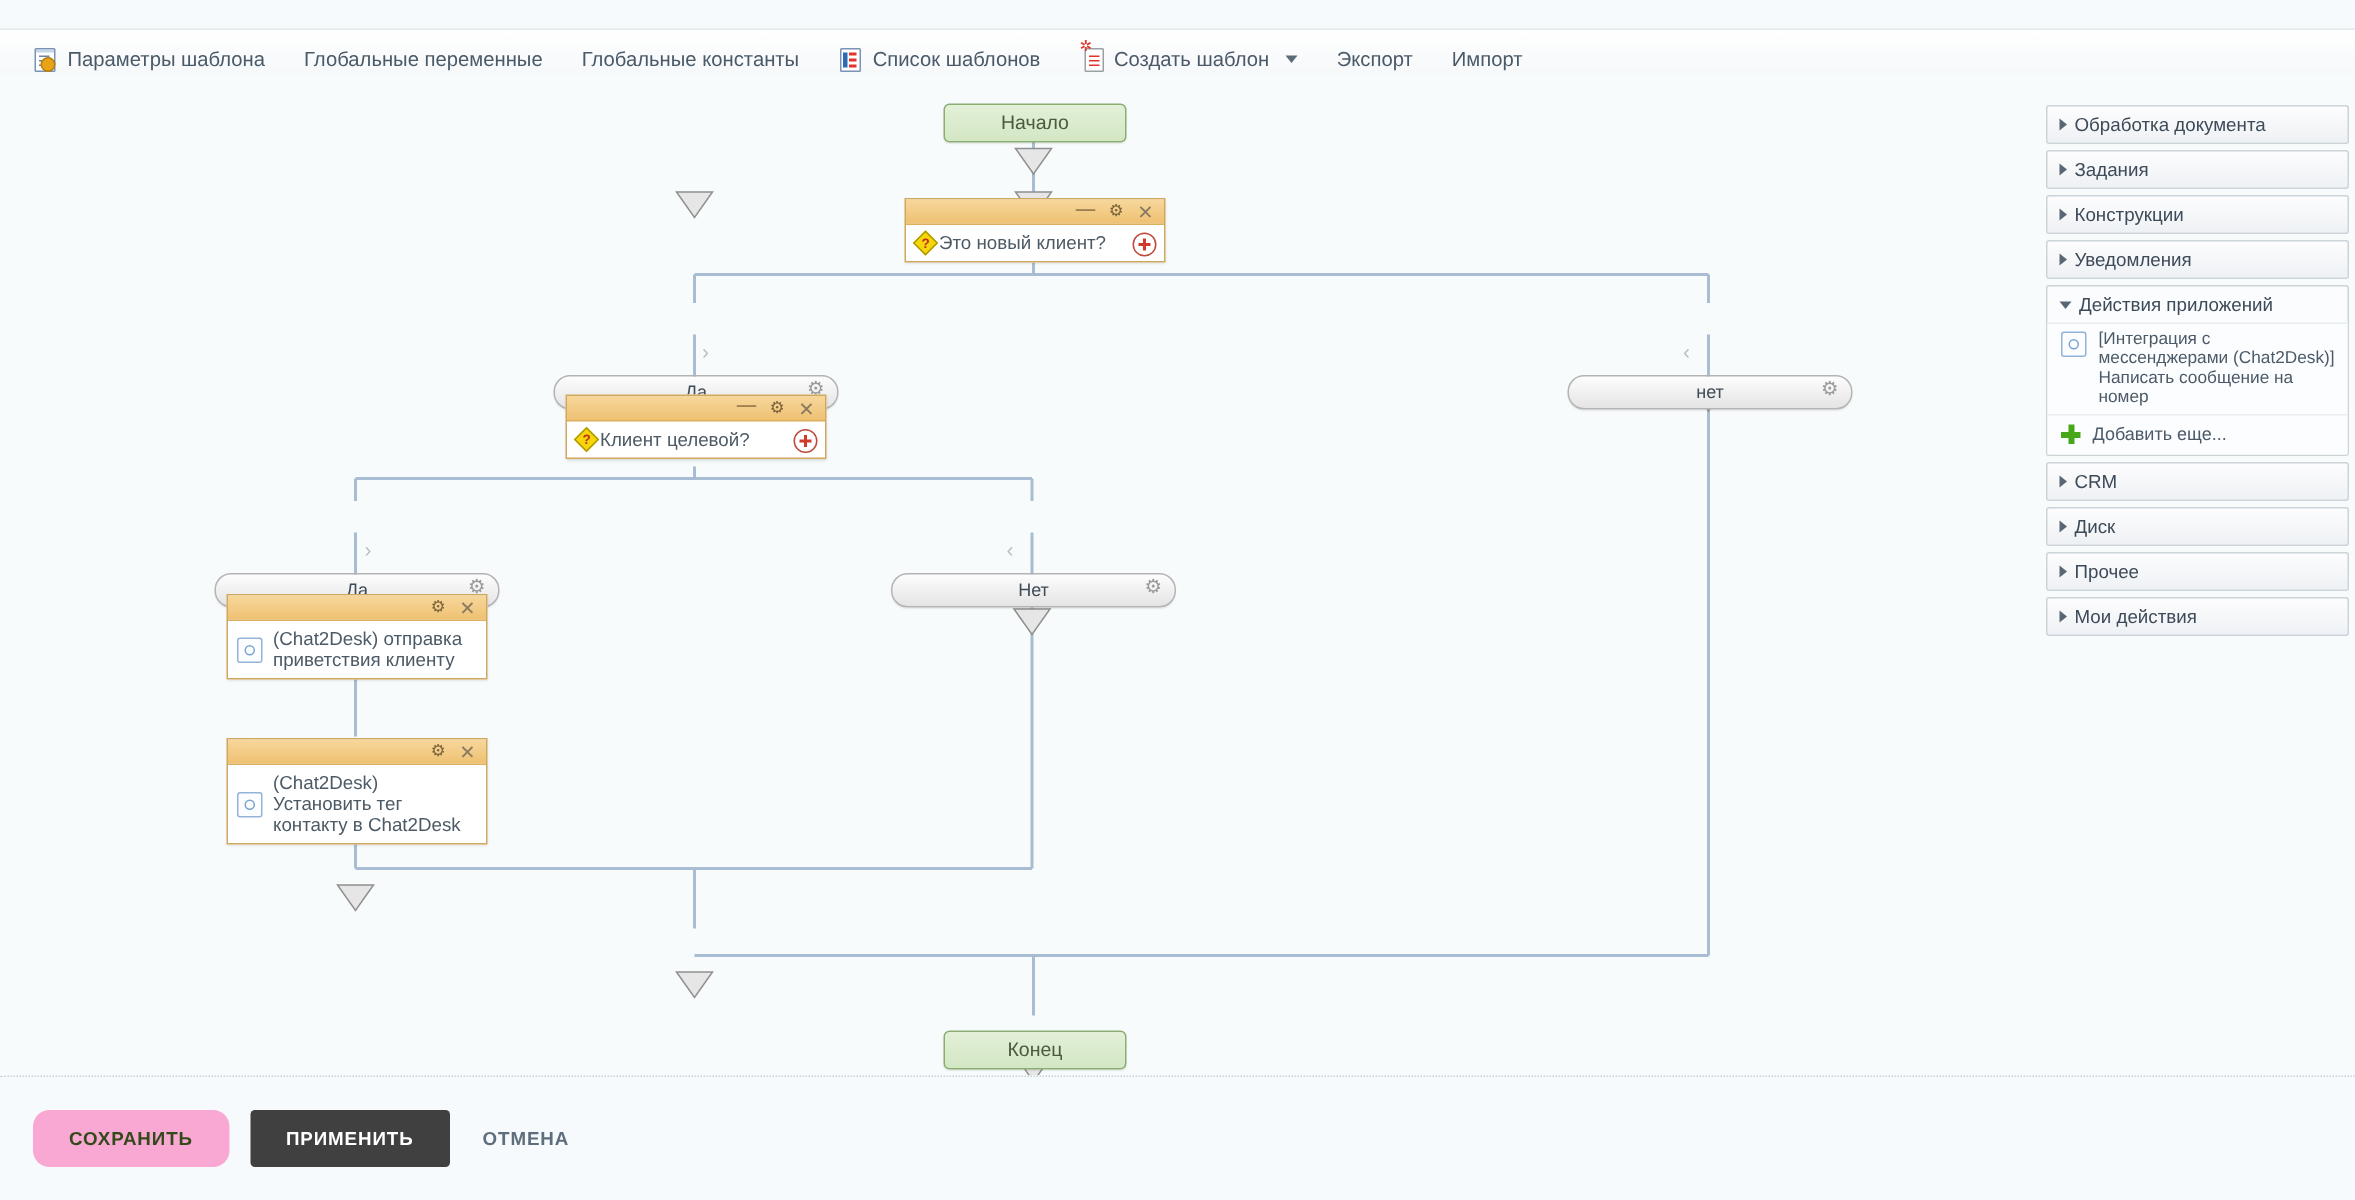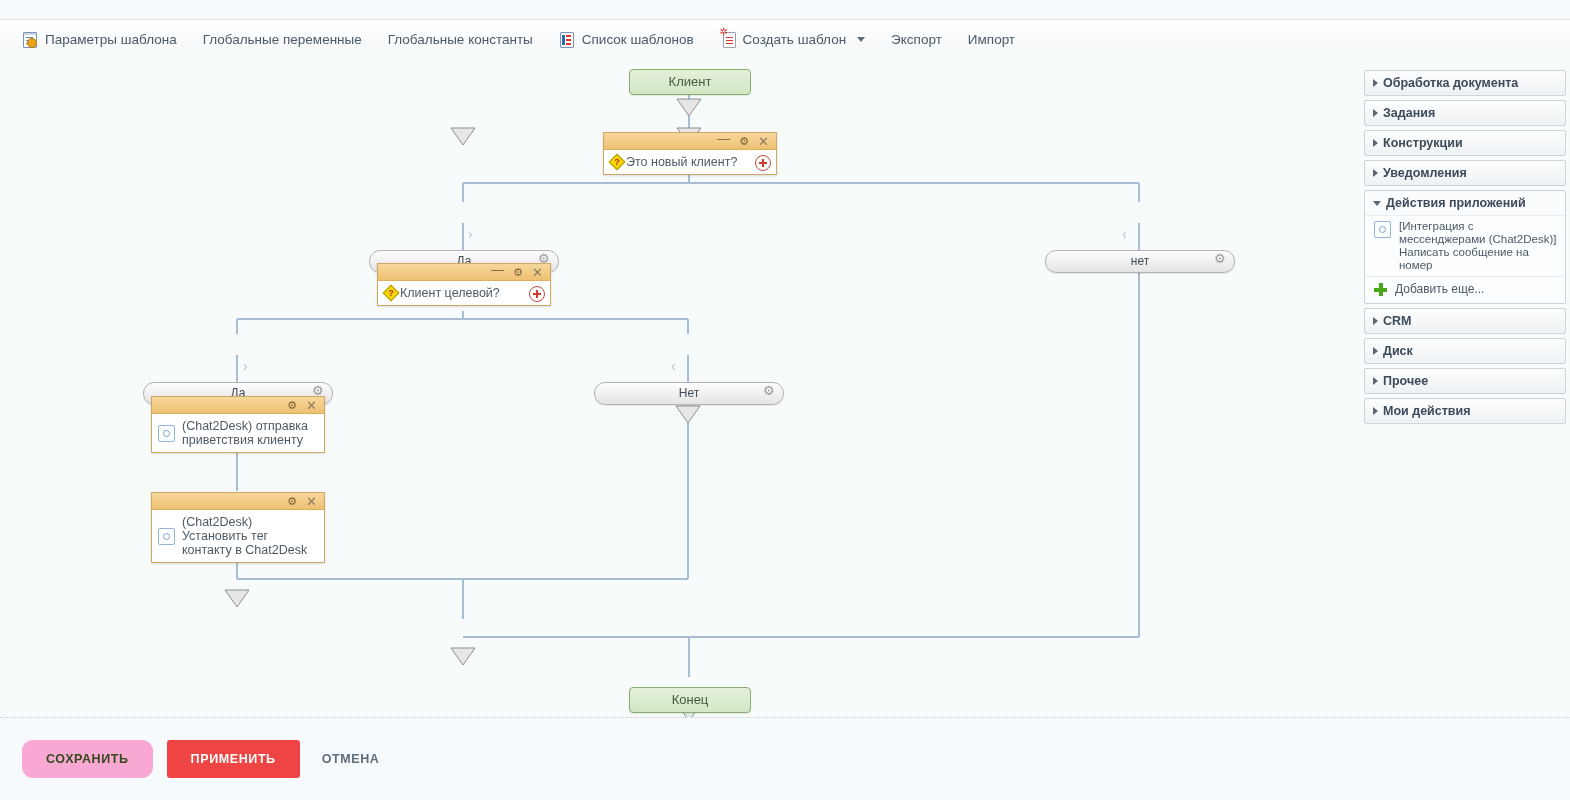--- a/index.html
+++ b/index.html
@@ -191,21 +191,21 @@
   }
   .acc{
     margin-bottom:4px;
     border:1px solid #ccd3d9;
     background:linear-gradient(#fdfdfe,#eef1f4);
     border-radius:2px;
   }
   .acc-head{
     height:24px;line-height:24px;
     padding-left:8px;
-    font-size:12.5px;font-weight:bold;color:#3d4b59;
+    font-size:12.5px;font-weight:normal;color:#3d4b59;
     cursor:pointer;
     display:flex;align-items:center;gap:5px;
   }
   .tri{
     width:0;height:0;flex:0 0 auto;
     border-top:4px solid transparent;border-bottom:4px solid transparent;
     border-left:5px solid #5a6672;
   }
   .tri.open{
     border-left:4px solid transparent;border-right:4px solid transparent;
@@ -248,21 +248,21 @@
     gap:14px;
   }
   .btn{
     border:none;border-radius:3px;
     height:38px;padding:0 24px;
     font-family:"Liberation Sans", sans-serif;
     font-size:12.5px;font-weight:bold;letter-spacing:.6px;
     cursor:pointer;
   }
   .btn-save{background:#f9a8d4;color:#34491a;border-radius:11px;}
-  .btn-apply{background:#ef4444;color:#ffffff;}
+  .btn-apply{background:#404040;color:#ffffff;}
   .btn-cancel{background:transparent;color:#5e6e7c;padding:0 8px;}
 </style>
 </head>
 <body>
 
 <div class="toolbar">
   <div class="tb-item">
     <span class="ico">
         <span class="ico-doc ico-gearbadge" style="position:absolute;left:1px;top:1px;"></span>
       </span>
@@ -344,21 +344,21 @@
     </g>
   </svg>
 
   <svg class="edges" viewBox="0 0 1570 668" style="pointer-events:none">
     <g fill="#e6e6e6" stroke="#8f8f8f" stroke-width="1">
       <polygon points="677,50 701,50 689,67"></polygon>
     </g>
   </svg>
 
   <div class="term" style="left:629px;top:20px;width:120px;">
-    <span>Клиент</span>
+    <span>Начало</span>
   </div>
 
   <div class="win" style="left:603px;top:83px;width:172px;">
     <div class="win-head">
       <span class="wbtn min">—</span>
       <span class="wbtn">⚙</span>
       <span class="wbtn cls">✕</span>
     </div>
     <div class="win-body">
       <span class="ico-cond">

